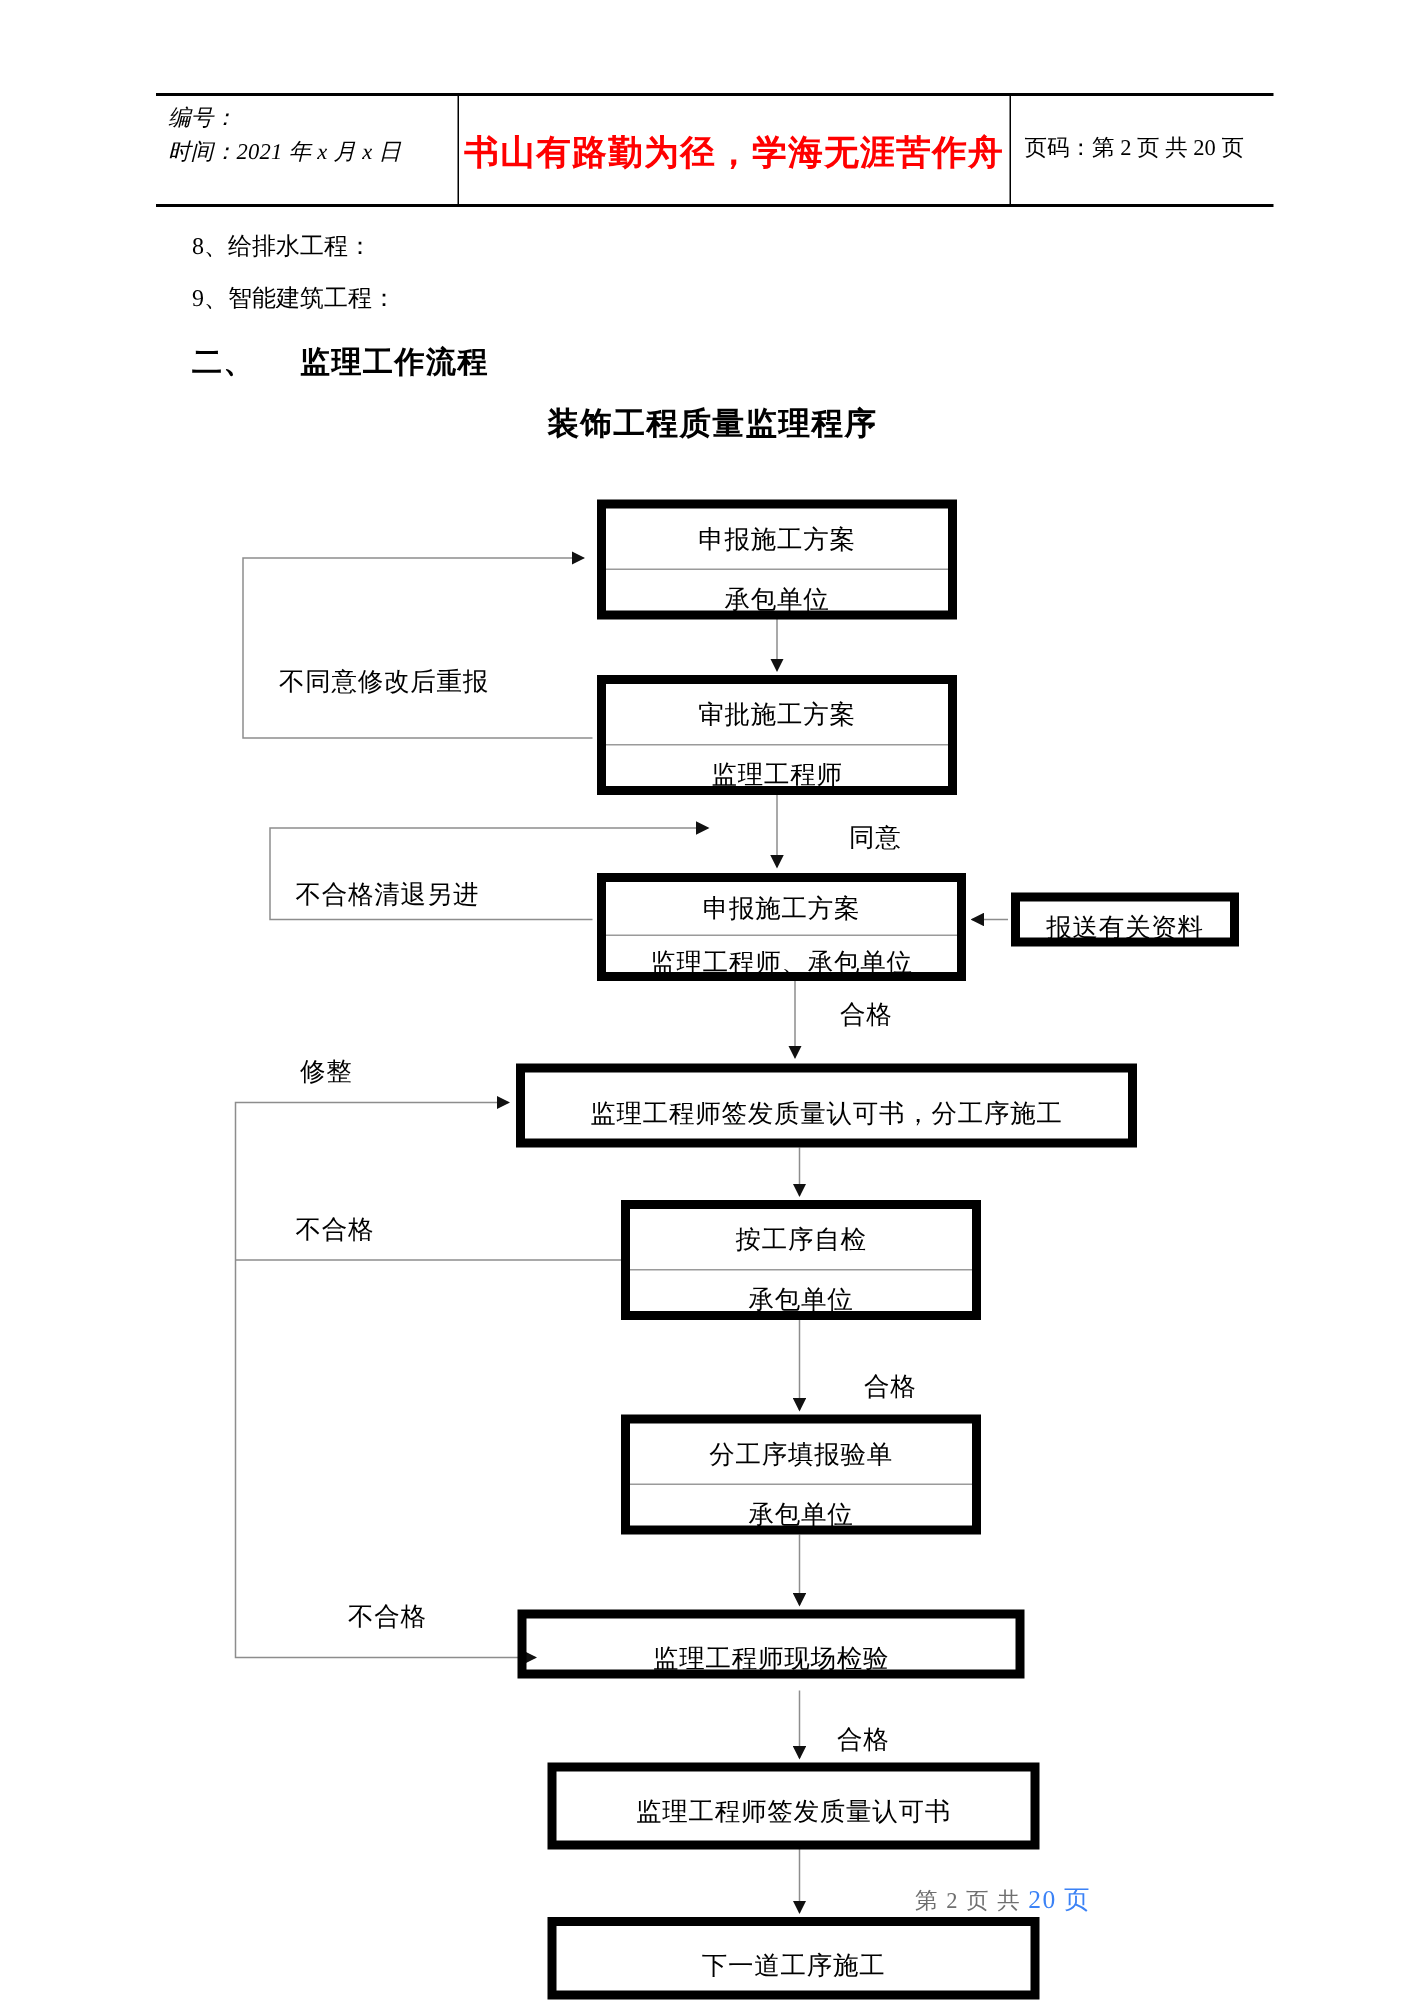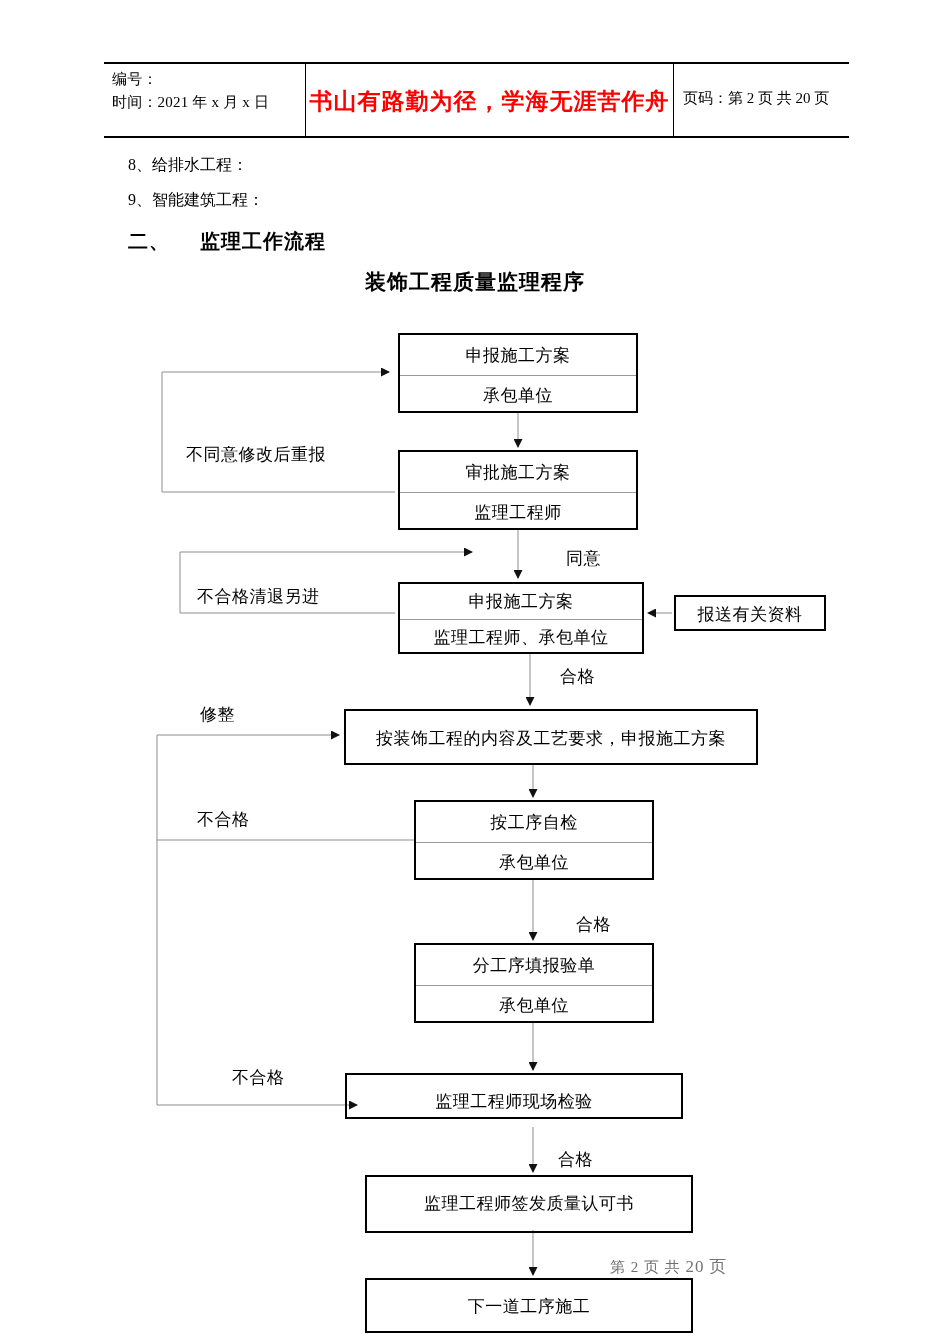--- a/index.html
+++ b/index.html
@@ -42,20 +42,21 @@
   .hdr-div-2 { left: 673px; }
 
   .hdr-cell-left {
     position: absolute;
     left: 112px;
     top: 68px;
     width: 190px;
     font-size: 15px;
     line-height: 23px;
     letter-spacing: 0.2px;
+    font-style: italic;
   }
   .hdr-cell-center {
     position: absolute;
     left: 307px;
     top: 86px;
     width: 365px;
     text-align: center;
     color: #ff0000;
     font-size: 23px;
     font-weight: bold;
@@ -107,21 +108,21 @@
   #flow {
     position: absolute;
     left: 0;
     top: 0;
     width: 950px;
     height: 1344px;
     pointer-events: none;
   }
   .fbox {
     position: absolute;
-    border: 2px solid #000000;
+    border: 6px solid #000000;
     box-sizing: border-box;
     background: transparent;
   }
   .fbox .cell {
     box-sizing: border-box;
     display: flex;
     align-items: center;
     justify-content: center;
     font-size: 17px;
     letter-spacing: 0.5px;
@@ -139,21 +140,21 @@
     position: absolute;
     left: 610px;
     top: 1255px;
     font-size: 15px;
     color: #6f6f6f;
     letter-spacing: 1px;
     white-space: nowrap;
   }
   .page-footer .big {
     font-size: 17px;
-    color: #737373;
+    color: #3b82f6;
   }
 </style>
 </head>
 <body>
 
 <div class="hdr-top-rule"></div>
 <div class="hdr-bot-rule"></div>
 <div class="hdr-div hdr-div-1"></div>
 <div class="hdr-div hdr-div-2"></div>
 
@@ -224,21 +225,21 @@
 <div class="fbox" style="left:398px; top:582px; width:246px; height:72px;">
   <div class="cell" style="height:35px;">申报施工方案</div>
   <div class="cell divider" style="height:36px;">监理工程师、承包单位</div>
 </div>
 
 <div class="fbox" style="left:674px; top:595px; width:152px; height:36px;">
   <div class="cell" style="height:34px;">报送有关资料</div>
 </div>
 
 <div class="fbox" style="left:344px; top:709px; width:414px; height:56px;">
-  <div class="cell" style="height:54px;">按装饰工程的内容及工艺要求，申报施工方案</div>
+  <div class="cell" style="height:54px;">监理工程师签发质量认可书，分工序施工</div>
 </div>
 
 <div class="fbox" style="left:414px; top:800px; width:240px; height:80px;">
   <div class="cell" style="height:40px;">按工序自检</div>
   <div class="cell divider" style="height:39px;">承包单位</div>
 </div>
 
 <div class="fbox" style="left:414px; top:943px; width:240px; height:80px;">
   <div class="cell" style="height:40px;">分工序填报验单</div>
   <div class="cell divider" style="height:39px;">承包单位</div>

